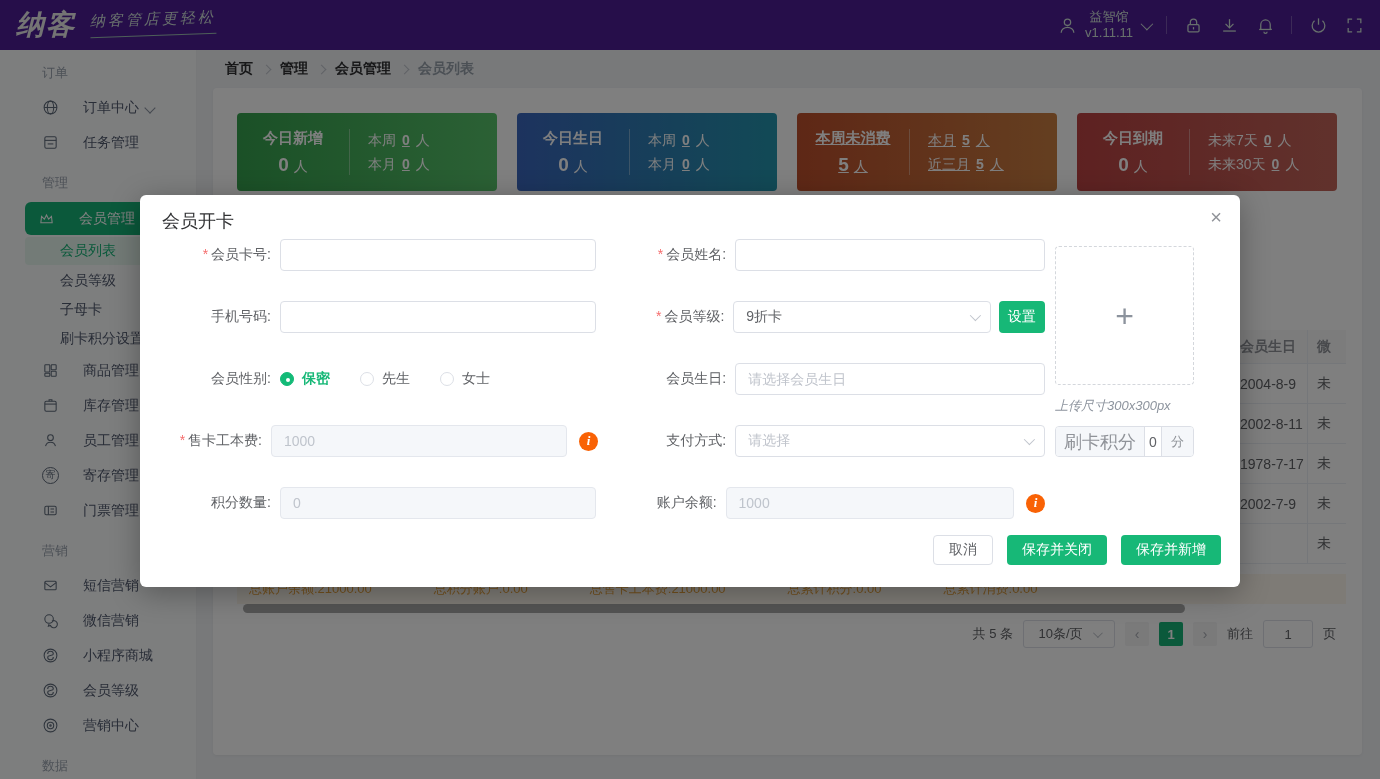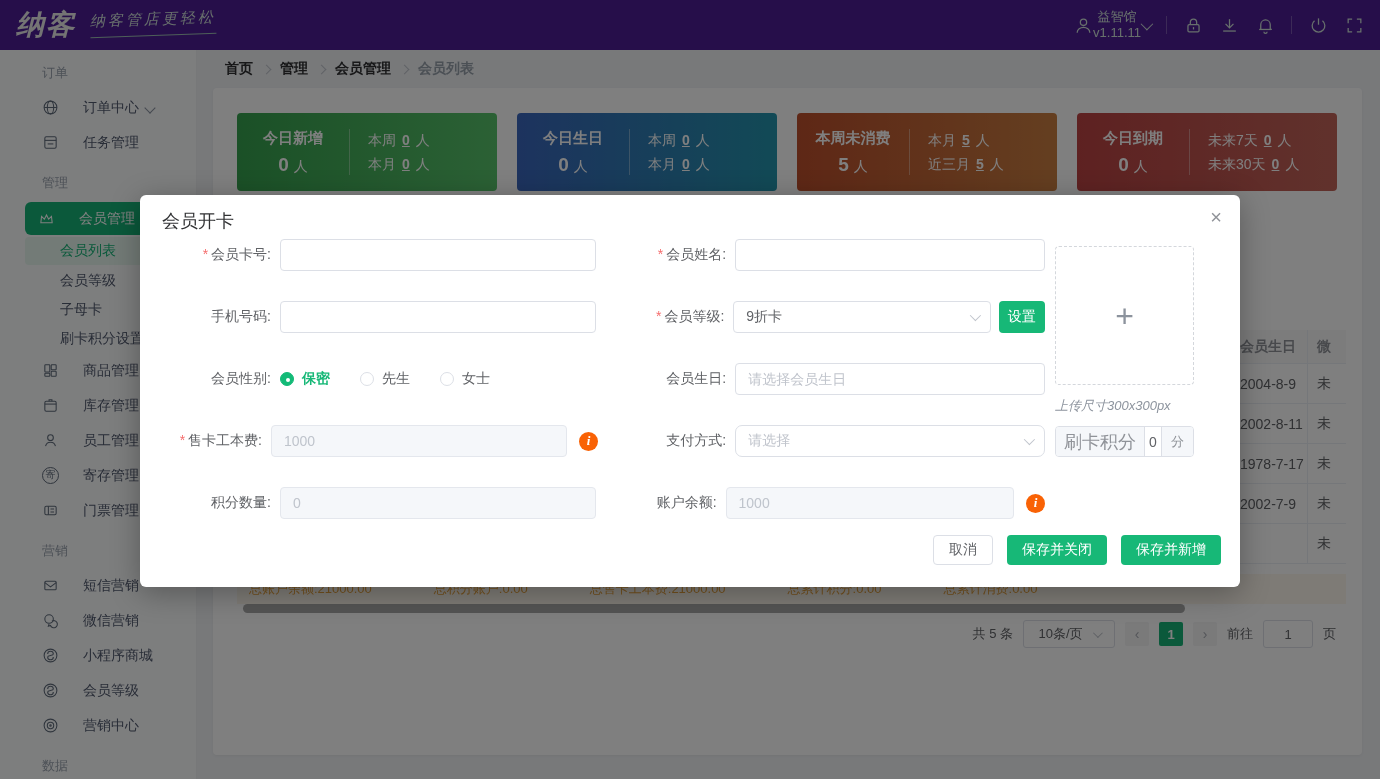--- a/index.html
+++ b/index.html
@@ -8,21 +8,21 @@
   .page { position:relative; width:1380px; height:779px; }
 
   
   .topbar { position:absolute; left:0; top:0; width:100%; height:50px; background:#4c1d95;
     display:flex; align-items:center; padding:0 16px; z-index:10; }
   .logo-wrap { display:flex; align-items:flex-start; gap:14px; }
   .logo-text { font-size:28px; font-weight:bold; color:#e8e8e8; letter-spacing:2px; font-style:italic; line-height:46px;}
   .tagline { color:#cfded8; font-size:15px; font-style:italic; margin-top:8px;
     border-bottom:1px solid #9dbfb2; padding-bottom:6px; transform:rotate(-2deg); letter-spacing:3px;}
   .topbar-right { margin-left:auto; display:flex; align-items:center; gap:16px; color:#cfe0d8; }
-  .user-block { display:flex; align-items:center; cursor:pointer; }
+  .user-block { display:flex; align-items:center; gap:8px; cursor:pointer; }
   .user-names { display:flex; flex-direction:column; line-height:1.25; }
   .store-name { font-size:13px; text-align:center; }
   .store-ver { font-size:13px; }
   .hdr-divider { width:1px; height:18px; background:rgba(255,255,255,.25); }
   .hicon { width:20px; height:20px; display:inline-flex; align-items:center; justify-content:center; cursor:pointer; }
   .hicon svg { width:19px; height:19px; stroke:#cfe0d8; fill:none; stroke-width:1.6; }
   .chev { width:9px; height:9px; border-right:1.5px solid #cfe0d8; border-bottom:1.5px solid #cfe0d8;
     transform:rotate(45deg) translateY(-2px); display:inline-block; }
 
   
@@ -52,21 +52,21 @@
   .bc-sep { width:7px; height:7px; border-right:1.5px solid #c0c4cc; border-bottom:1.5px solid #c0c4cc;
     transform:rotate(-45deg); }
   .content-card { position:absolute; left:16px; top:38px; width:1149px; height:667px;
     background:#fff; border-radius:4px; box-shadow:0 1px 3px rgba(0,0,0,.05); }
 
   
   .stat-row { position:absolute; left:24px; top:25px; display:flex; gap:20px; }
   .stat-card { width:260px; height:78px; border-radius:4px; color:#fff; display:flex; align-items:center; }
   .stat-card.c0 { background:linear-gradient(90deg,#36a14e,#57c26a); }
   .stat-card.c1 { background:linear-gradient(90deg,#3a66bd,#2494ac); }
-  .stat-card.c2 { background:linear-gradient(90deg,#bd4f2c,#c97e41); }
+  .stat-card.c2 { background:linear-gradient(90deg,#bd4f2c,#c97e41);text-decoration:underline; }
   .stat-card.c3 { background:linear-gradient(90deg,#bc4343,#c26459); }
   .stat-left { width:112px; text-align:center; }
   .stat-title { font-size:15px; font-weight:bold; }
   .stat-big { font-size:19px; font-weight:bold; margin-top:6px; }
   .stat-big .unit { font-size:14px; font-weight:normal; margin-left:5px; }
   .stat-vline { width:1px; height:46px; background:rgba(255,255,255,.35); }
   .stat-right { flex:1; padding-left:18px; font-size:14px; line-height:24px; }
   .stat-num { text-decoration:underline; font-weight:bold; margin:0 6px; cursor:pointer; }
 
   
@@ -108,21 +108,21 @@
   .form-grid { display:grid; grid-template-columns:458px 447px; row-gap:18px; }
   .f-row { display:flex; align-items:center; height:44px; }
   .f-label { width:140px; text-align:right; padding-right:9px; color:#606266; white-space:nowrap; }
   .req { color:#f56c6c; margin-right:3px; }
   .f-input { width:316px; height:32px; border:1px solid #dcdfe6; border-radius:4px; padding:0 12px;
     font-size:14px; color:#606266; background:#fff; font-family:inherit; }
   .f-input::placeholder { color:#c0c4cc; }
   .f-input:disabled { background:#f5f7fa; border-color:#e4e7ed; color:#bfc4cc; }
   .f-select { width:266px; height:32px; border:1px solid #dcdfe6; border-radius:4px; padding:0 12px;
     display:flex; align-items:center; background:#fff; cursor:pointer; position:relative; }
-  .f-select.wide { width:316px;border-radius:7px; }
+  .f-select.wide { width:316px; }
   .f-select .sel-text { flex:1; }
   .f-select .placeholder { color:#c0c4cc; }
   .sel-chev { width:8px; height:8px; border-right:1.4px solid #c0c4cc; border-bottom:1.4px solid #c0c4cc;
     transform:rotate(45deg) translateY(-2px); }
   .btn-setting { width:48px; height:32px; margin-left:8px; background:#17b877; border:none; color:#fff;
     border-radius:4px; font-size:14px; cursor:pointer; font-family:inherit; }
   .radio-group { display:flex; align-items:center; gap:30px; }
   .radio-opt { display:flex; align-items:center; gap:8px; cursor:pointer; color:#606266; }
   .radio-dot { width:14px; height:14px; border-radius:50%; border:1px solid #dcdfe6; background:#fff; position:relative; }
   .radio-opt.checked .radio-dot { background:#13ba77; border-color:#13ba77; }

